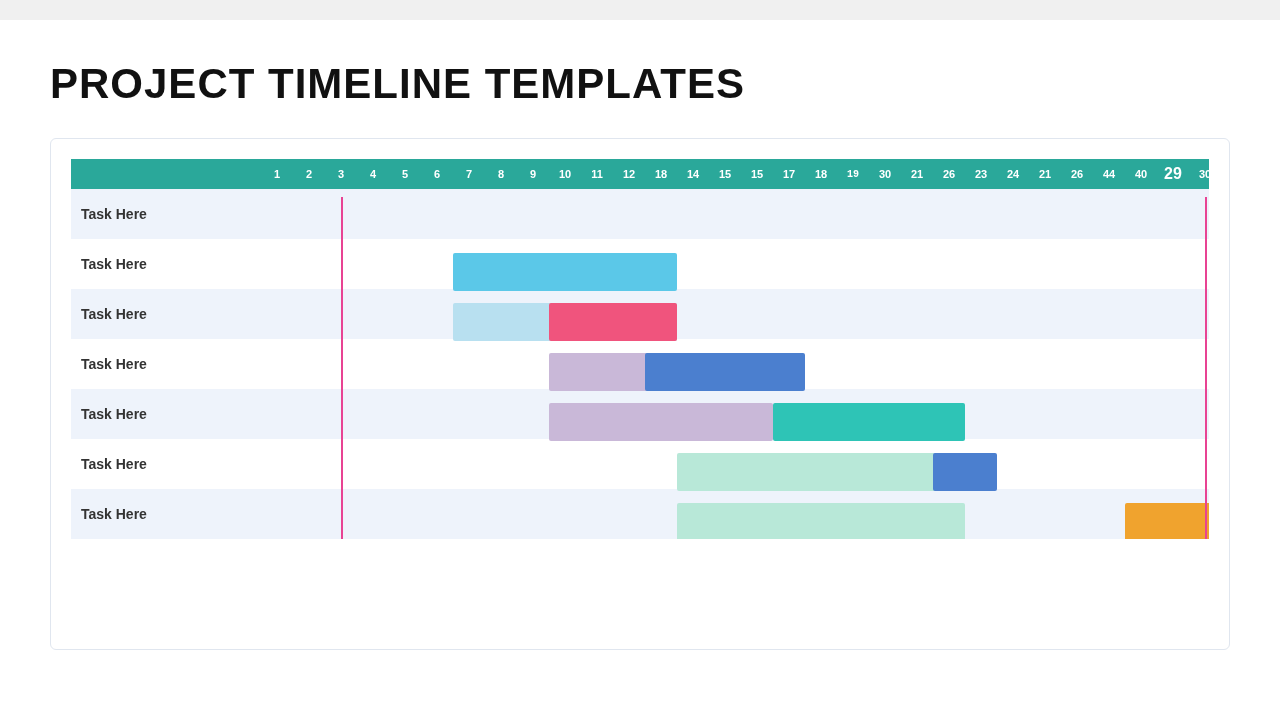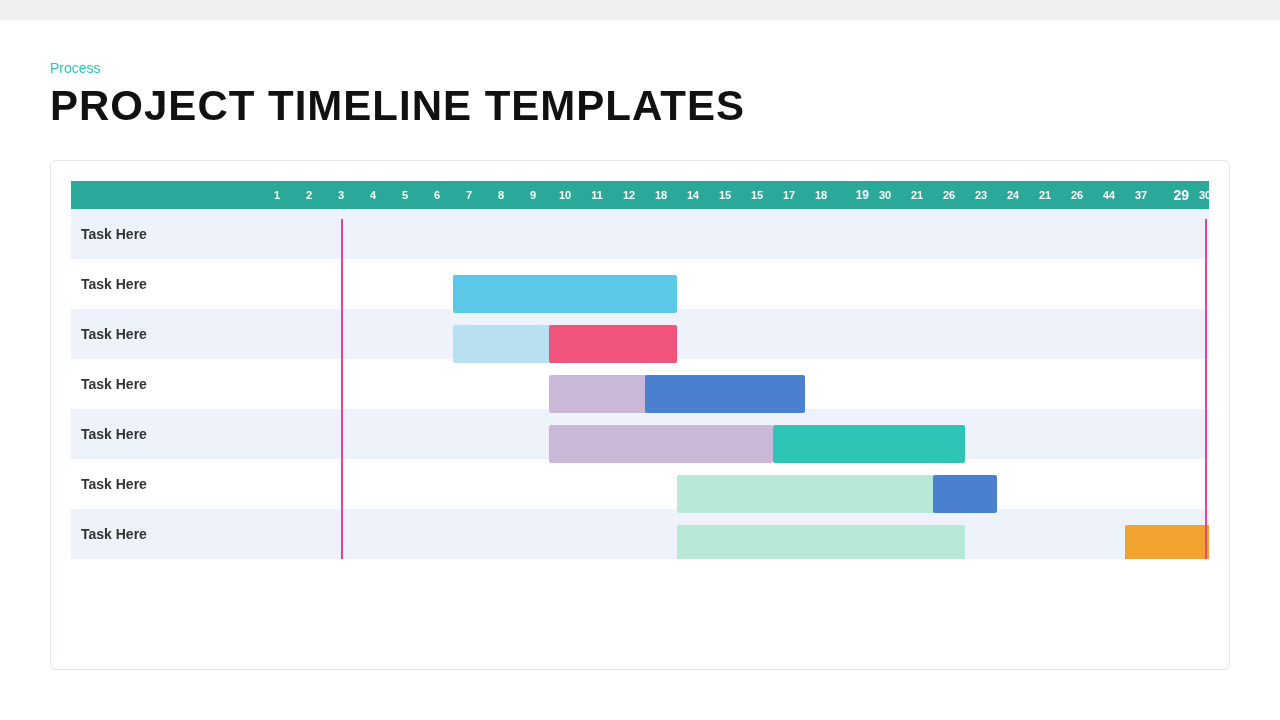--- a/index.html
+++ b/index.html
@@ -64,21 +64,20 @@
       font-weight: 700;
       font-size: 20px;
       color: #111;
       margin-left: 6px;
     }
   </style>
 </head>
 <body>
 
 <div class="slide">
-  <div class="category-label">Process</div>
   <div class="main-title">PROJECT TIMELINE TEMPLATES</div>
 
   <div class="gantt-container">
 
     <div id="gantt-wrapper" style="position: relative; padding-bottom: 50px;">
         <div style="overflow:hidden; position:relative;">
 <table style="border-collapse:collapse; width:100%; table-layout:fixed;">
 <colgroup>
   <col style="width:190px;">
   <col style="width:32px;">
@@ -126,31 +125,31 @@
                 <th style="color:white;font-size:11px;font-weight:600;text-align:center;padding:6px 0;border:none;">9</th>
                 <th style="color:white;font-size:11px;font-weight:600;text-align:center;padding:6px 0;border:none;">10</th>
                 <th style="color:white;font-size:11px;font-weight:600;text-align:center;padding:6px 0;border:none;">11</th>
                 <th style="color:white;font-size:11px;font-weight:600;text-align:center;padding:6px 0;border:none;">12</th>
                 <th style="color:white;font-size:11px;font-weight:600;text-align:center;padding:6px 0;border:none;">18</th>
                 <th style="color:white;font-size:11px;font-weight:600;text-align:center;padding:6px 0;border:none;">14</th>
                 <th style="color:white;font-size:11px;font-weight:600;text-align:center;padding:6px 0;border:none;">15</th>
                 <th style="color:white;font-size:11px;font-weight:600;text-align:center;padding:6px 0;border:none;">15</th>
                 <th style="color:white;font-size:11px;font-weight:600;text-align:center;padding:6px 0;border:none;">17</th>
                 <th style="color:white;font-size:11px;font-weight:600;text-align:center;padding:6px 0;border:none;">18</th>
-                <th style="color:white;font-size:12px;font-weight:600;text-align:right;padding:6px 0;border:none;">19</th>
+                <th style="color:white;font-size:10px;font-weight:600;text-align:center;padding:6px 0;border:none;font-family:Liberation Mono, monospace;">19</th>
                 <th style="color:white;font-size:11px;font-weight:600;text-align:center;padding:6px 0;border:none;">30</th>
                 <th style="color:white;font-size:11px;font-weight:600;text-align:center;padding:6px 0;border:none;">21</th>
                 <th style="color:white;font-size:11px;font-weight:600;text-align:center;padding:6px 0;border:none;">26</th>
                 <th style="color:white;font-size:11px;font-weight:600;text-align:center;padding:6px 0;border:none;">23</th>
                 <th style="color:white;font-size:11px;font-weight:600;text-align:center;padding:6px 0;border:none;">24</th>
                 <th style="color:white;font-size:11px;font-weight:600;text-align:center;padding:6px 0;border:none;">21</th>
                 <th style="color:white;font-size:11px;font-weight:600;text-align:center;padding:6px 0;border:none;">26</th>
                 <th style="color:white;font-size:11px;font-weight:600;text-align:center;padding:6px 0;border:none;">44</th>
-                <th style="color:white;font-size:11px;font-weight:600;text-align:center;padding:6px 0;border:none;">37</th>
-                <th style="color:white;font-size:14px;font-weight:600;text-align:right;padding:6px 0;border:none;">29</th>
+                <th style="color:white;font-size:11px;font-weight:600;text-align:center;padding:6px 0;border:none;">40</th>
+                <th style="color:white;font-size:16px;font-weight:600;text-align:center;padding:6px 0;border:none;">29</th>
                 <th style="color:white;font-size:11px;font-weight:600;text-align:center;padding:6px 0;border:none;">30</th>
 </tr>
 </thead>
 <tbody>
               <tr style="background:#eef3fb;height:50px;">
     <td style="font-size:14px;font-weight:600;color:#333;padding:0 10px;vertical-align:middle;white-space:nowrap;">Task Here</td>
                 <td style="padding:0;position:relative;vertical-align:middle;border:none;"></td>
                 <td style="padding:0;position:relative;vertical-align:middle;border:none;"></td>
                 <td style="padding:0;position:relative;vertical-align:middle;border:none;"></td>
                 <td style="padding:0;position:relative;vertical-align:middle;border:none;"></td>

